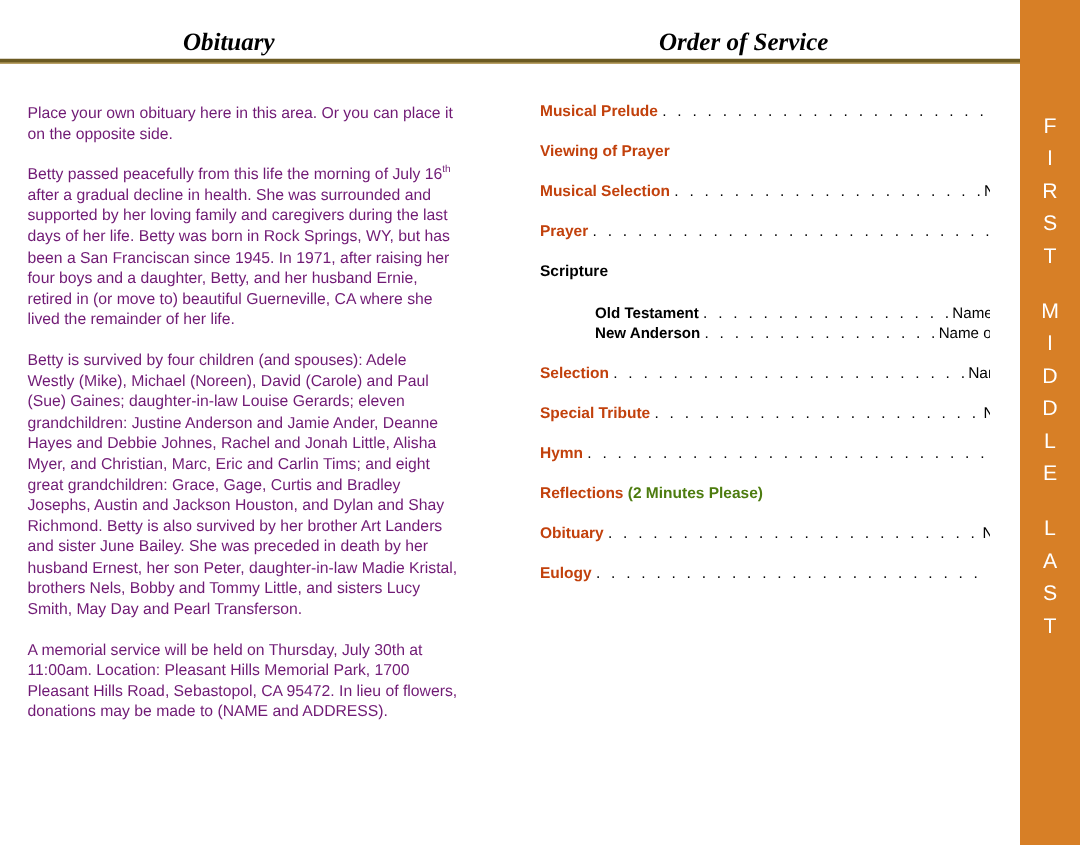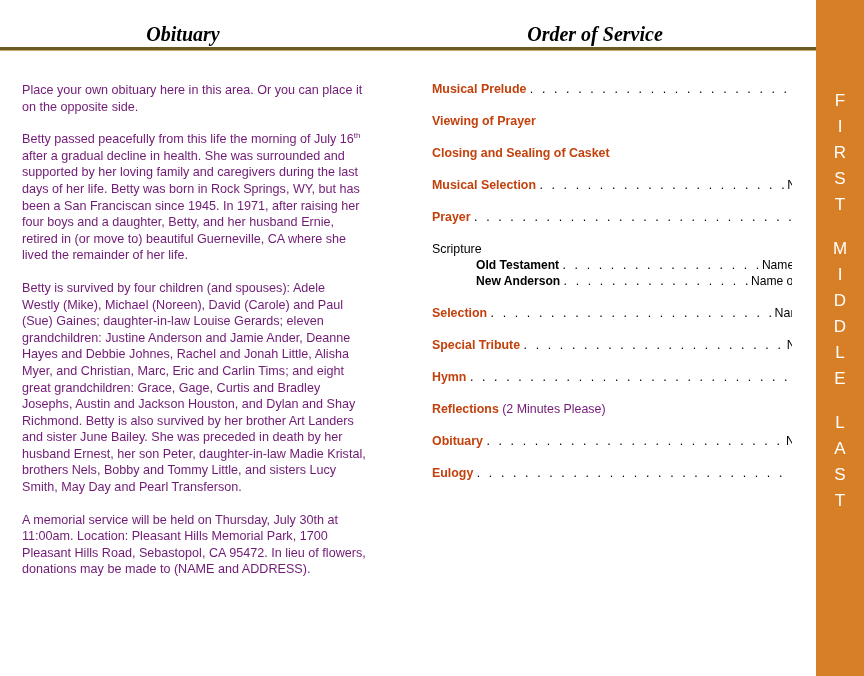--- a/index.html
+++ b/index.html
@@ -98,40 +98,40 @@
     line-height: 15px;
     margin-bottom: 17px;
     white-space: nowrap;
     overflow: hidden;
   }
   .svc-label {
     font-weight: bold;
     color: #c2410c;
   }
   .svc-note {
-    font-weight: normal;
-    color: #701a75;
+    font-weight: bold;
+    color: #4d7c0f;
   }
   .svc-leader {
     font-weight: normal;
     letter-spacing: 2.6px;
     color: #000000;
     font-size: 12.4px;
   }
   .svc-value {
     font-weight: normal;
     color: #000000;
   }
 
   
   .scripture-head {
-    font-weight: normal;
+    font-weight: bold;
     font-size: 12.4px;
     line-height: 15px;
-    margin-bottom: 1px;
+    margin-bottom: 18px;
   }
   .scripture-sub {
     position: relative;
     font-size: 12.1px;
     line-height: 15.5px;
     padding-left: 44px;
     white-space: nowrap;
     overflow: hidden;
   }
   .sub-label { font-weight: bold; }
@@ -198,24 +198,20 @@
       <span class="svc-label">Musical Prelude</span>
       <span class="svc-leader">. . . . . . . . . . . . . . . .  . . . . . . .</span>
     </div>
 
 
     <div class="service-item">
       <span class="svc-label">Viewing of Prayer</span>
       <span class="svc-leader"></span><span class="svc-value"></span>
     </div>
 
-    <div class="service-item">
-      <span class="svc-label">Closing and Sealing of Casket</span>
-      <span class="svc-leader"></span><span class="svc-value"></span>
-    </div>
 
     <div class="service-item">
       <span class="svc-label">Musical Selection</span>
       <span class="svc-leader">. . . . . . . . . . . . . . . . . . . . .</span><span class="svc-value">Name of song</span>
     </div>
 
     <div class="service-item">
       <span class="svc-label">Prayer</span>
       <span class="svc-leader">. . . . . . . . . . . . . . . . . . . . . . . . . . . .</span>
     </div>

